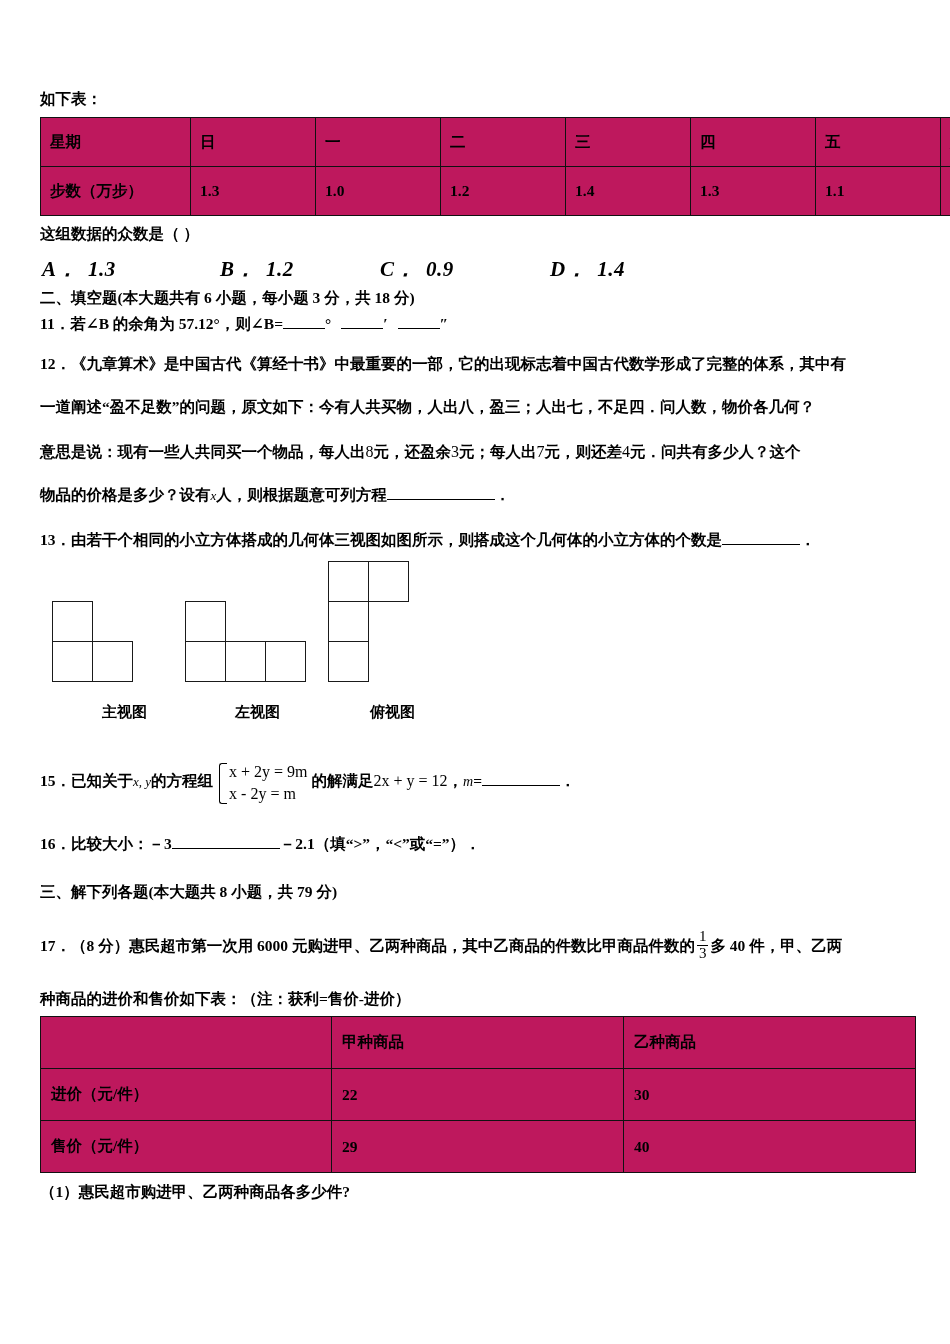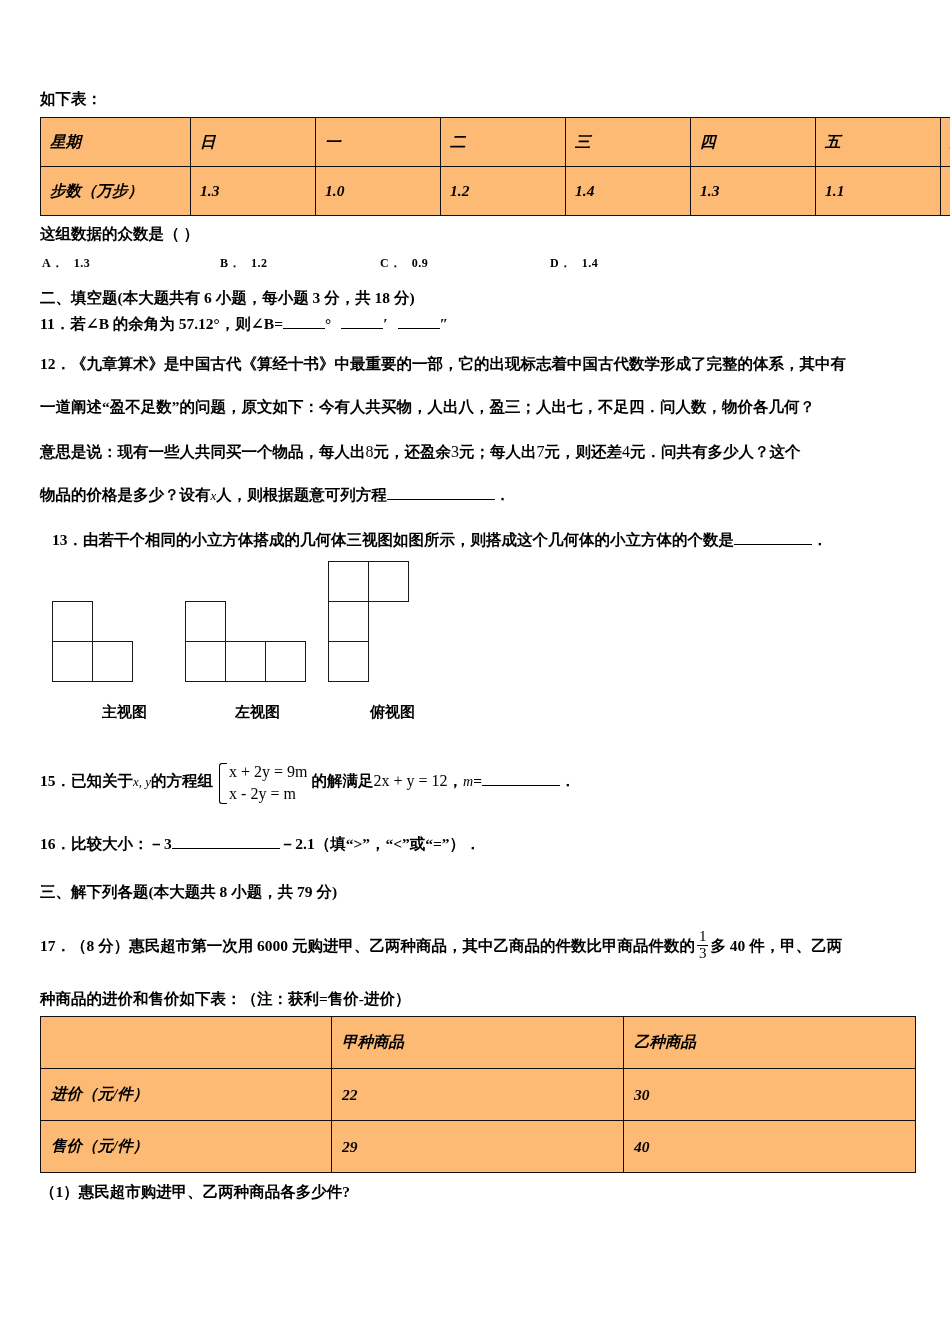--- a/index.html
+++ b/index.html
@@ -46,22 +46,21 @@
     font-family: "Liberation Serif", "DejaVu Serif", serif;
     font-weight: bold;
     font-size: 15.5px;
     color: #000;
   }
   table.grid td {
     border: 1.3px solid #111;
     padding: 7px 9px;
     vertical-align: middle;
     height: 30px;
-    background: #fdba74;
-    font-style: italic;
+    background: #be185d;
   }
 
   
   #week-table { width: 878px; margin-top: 4px; }
   #week-table td { height: 34px; }
   #week-table td.hd-first { width: 131px; }
   #week-table td.hd-day { width: 106px; }
 
   
   #goods-table { width: 812px; margin-top: 6px; }
@@ -74,22 +73,23 @@
   .options {
     position: relative;
     height: 26px;
     margin-top: 9px;
     margin-bottom: 2px;
   }
   .options .opt {
     position: absolute;
     top: 0;
     font-weight: bold;
-    font-size: 12px;
+    font-size: 21px;
     letter-spacing: .5px;
+    font-style: italic;
   }
   .opt-a { left: 2px; }
   .opt-b { left: 180px; }
   .opt-c { left: 340px; }
   .opt-d { left: 510px; }
 
   
   .blank-s { display: inline-block; border-bottom: 1.3px solid #000; width: 42px; height: 13px; }
   .blank-m { display: inline-block; border-bottom: 1.3px solid #000; width: 78px; height: 13px; }
   .blank-l { display: inline-block; border-bottom: 1.3px solid #000; width: 108px; height: 13px; }
@@ -240,21 +240,21 @@
       <span>12．</span><span>《九章算术》是中国古代《算经十书》中最重要的一部，它的出现标志着中国古代数学形成了完整的体系，其中有</span>
     </div>
     <div class="tx" style="margin-top:21px;">一道阐述“盈不足数”的问题，原文如下：今有人共买物，人出八，盈三；人出七，不足四．问人数，物价各几何？</div>
     <div class="tx" style="margin-top:21px;">
       <span>意思是说：现有一些人共同买一个物品，每人出</span><span class="mn">8</span><span>元，还盈余</span><span class="mn">3</span><span>元；每人出</span><span class="mn">7</span><span>元，则还差</span><span class="mn">4</span><span>元．问共有多少人？这个</span>
     </div>
     <div class="tx" style="margin-top:21px;">
       <span>物品的价格是多少？设有</span><span class="mi" style="font-size:13px;">x</span><span>人，则根据题意可列方程</span><span class="blank-l"></span><span>．</span>
     </div>
 
-    <div class="tx" style="margin-top:22px;margin-left:12px;">
+    <div class="tx" style="margin-top:22px;">
       <span>13．</span><span>由若干个相同的小立方体搭成的几何体三视图如图所示，则搭成这个几何体的小立方体的个数是</span><span class="blank-m"></span><span>．</span>
     </div>
 
     <div class="figures">
 
       <div class="fig" id="fig-main">
         <div class="sq" style="left:0px;  top:0px;"></div>
         <div class="sq" style="left:0px;  top:40px;"></div>
         <div class="sq" style="left:40px; top:40px;"></div>
       </div>

